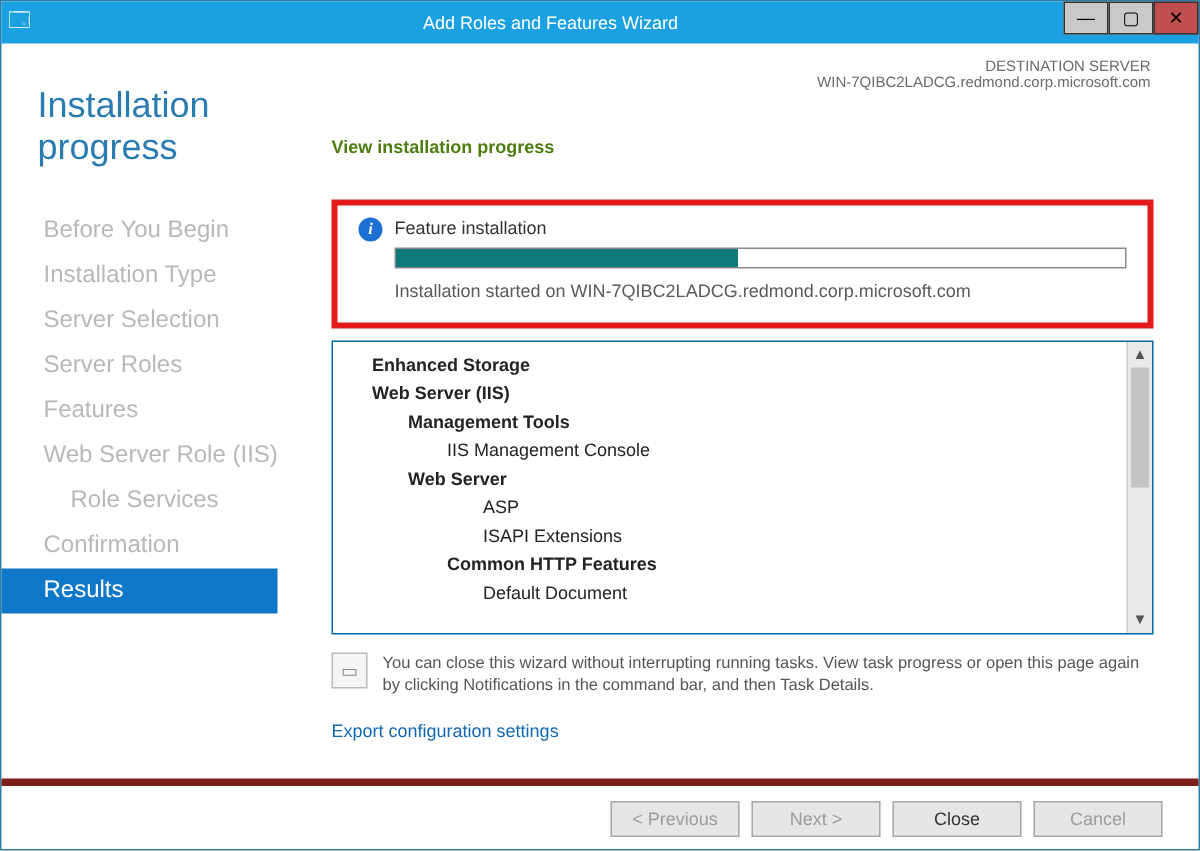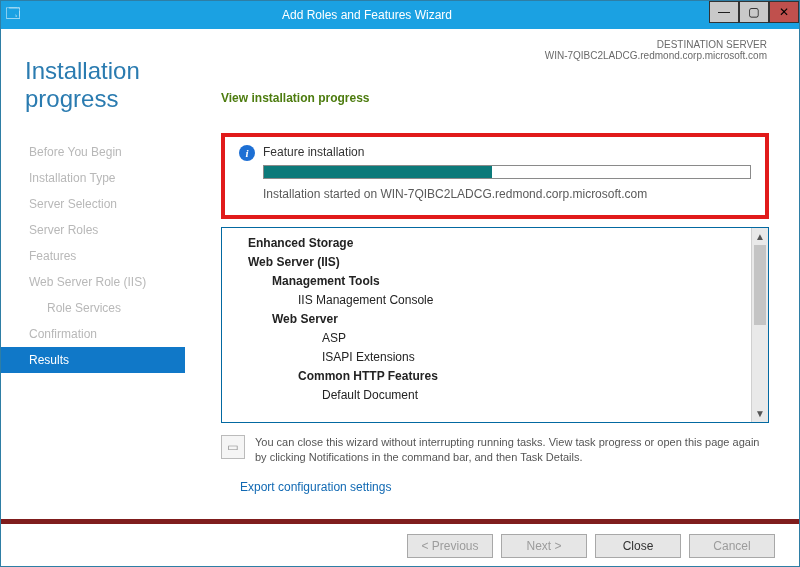--- a/index.html
+++ b/index.html
@@ -7,21 +7,21 @@
   .window { width: 800px; height: 567px; background: #fff; border: 1px solid #2e7ea5; }
   .titlebar { height: 28px; background: #1ba1e2; display: flex; align-items: center; }
   .titlebar .icon { width: 24px; height: 28px; display: flex; align-items: center; justify-content: center; color: #fff; font-size: 14px; }
   .titlebar .title { flex: 1; text-align: center; color: #fff; font-size: 12px; }
   .winbtns { display: flex; height: 100%; }
   .winbtn { width: 30px; height: 22px; border: 1px solid #333; background: #c9c9c9; display: flex; align-items: center; justify-content: center; font-size: 12px; margin-top:0; }
   .winbtn.close { background: #c0504d; color: #000; }
   .content { display: flex; height: 490px; }
   .left { width: 200px; padding: 28px 0 0 24px; }
   .pgtitle { color: #2a7bb0; font-size: 24px; font-weight: 300; margin-bottom: 26px; }
-  .nav { list-style: none; font-size: 12px; }
+  .nav { list-style: none; font-size: 16px; }
   .nav li { padding: 6px 0 6px 4px; color: #b8b8b8; }
   .nav li.sub { padding-left: 22px; }
   .nav li.active { background: #1078c8; color: #fff; margin-left: -24px; padding-left: 28px; width: 184px; }
   .right { flex: 1; padding: 30px 30px 0 20px; position: relative; }
   .dest { position:absolute; right:32px; top:10px; text-align:right; font-size:10px; color:#6a6a6a; }
   .dest .hdr { font-size:10px; letter-spacing:0; color:#6a6a6a; }
   .section-title { font-size: 12px; color: #4d7c0f; margin-top: 32px; margin-bottom: 28px; font-weight: bold; }
   .highlight-box { border: 4px solid #e11a1a; padding: 8px 14px 14px 14px; margin-bottom: 8px; }
   .feat-row { display: flex; align-items: flex-start; gap: 8px; }
   .info-icon { width: 16px; height: 16px; border-radius: 50%; background: #1d6fd4; color: #fff; font-size: 11px; font-weight: bold; font-style: italic; display: flex; align-items: center; justify-content: center; font-family: Georgia, serif; flex-shrink:0;}
@@ -36,21 +36,21 @@
   .ind1 { padding-left: 16px; } .ind2 { padding-left: 40px; } .ind3 { padding-left: 66px; }
   .ind4 { padding-left: 90px; }
   .b { font-weight: 600; }
   .scrollbar { width: 17px; background: #e9e9e9; border-left:1px solid #d0d0d0; display:flex; flex-direction:column;}
   .scrollbtn { height:17px; display:flex; align-items:center; justify-content:center; font-size:10px; color:#555; }
   .scrolltrack { flex:1; position:relative; }
   .scrollthumb { position:absolute; top:0; left:2px; right:2px; height:80px; background:#c4c4c4; }
   .note-row { display:flex; gap:10px; margin-top:12px; align-items:flex-start;}
   .flag-icon { width:24px; height:24px; border:1px solid #bbb; display:flex; align-items:center; justify-content:center; font-size:12px; color:#888; flex-shrink:0; background:#f5f5f5;}
   .note-text { font-size: 11px; color:#555; line-height:1.4; }
-  .export-link { display:inline-block; margin-top:14px; font-size:12px; color:#1169b3;margin-left:19px; }
+  .export-link { display:inline-block; margin-top:14px; font-size:12px; color:#1169b3; }
   .footer { height: 48px; border-top: 5px solid #7f1d1d; display:flex; align-items:center; justify-content:flex-end; padding-right:24px; gap:8px; }
   .btn { min-width: 86px; height: 24px; border:1px solid #a8a8a8; background:#e6e6e6; font-size:12px; color:#333; padding:0 10px;}
   .btn.disabled { color:#9c9c9c; }
 </style>
 </head>
 <body>
 
 <div class="window">
   <div class="titlebar">
     <div class="icon">🗔</div>

